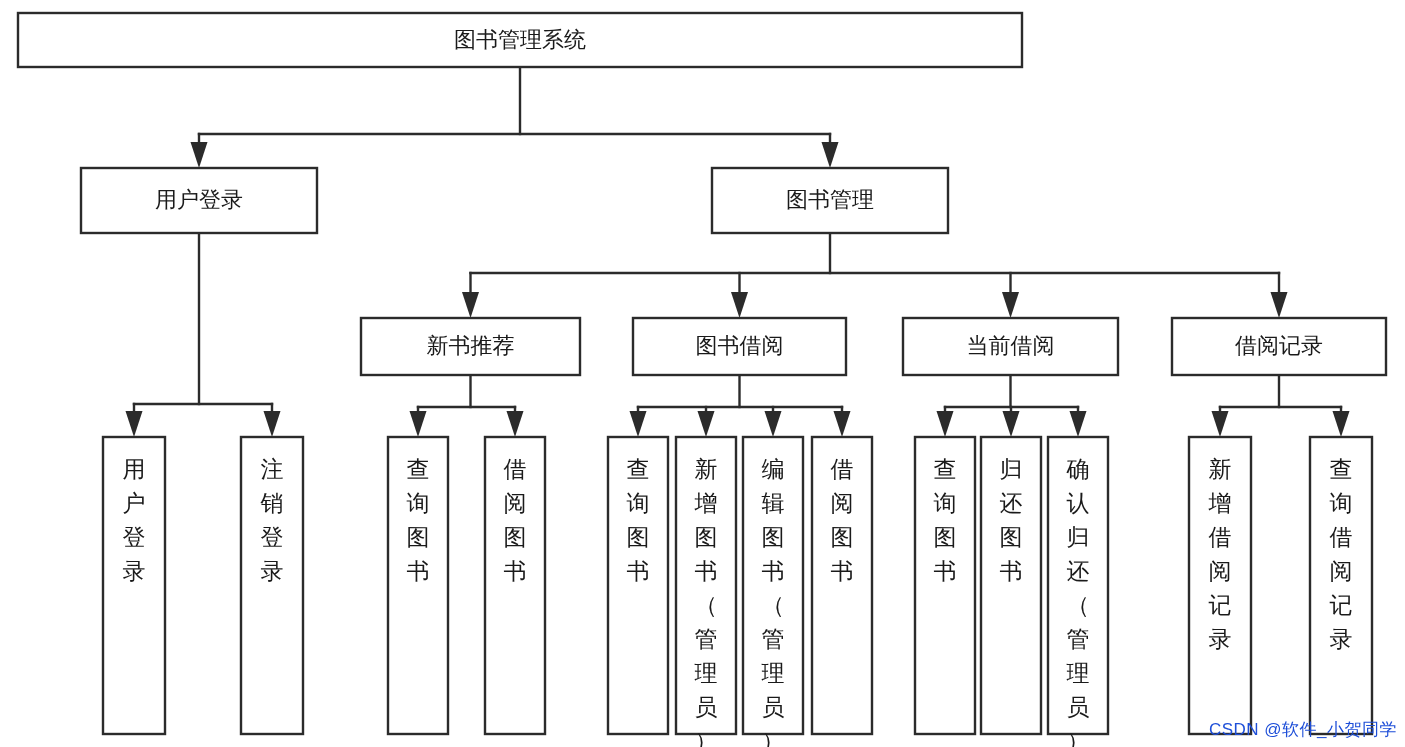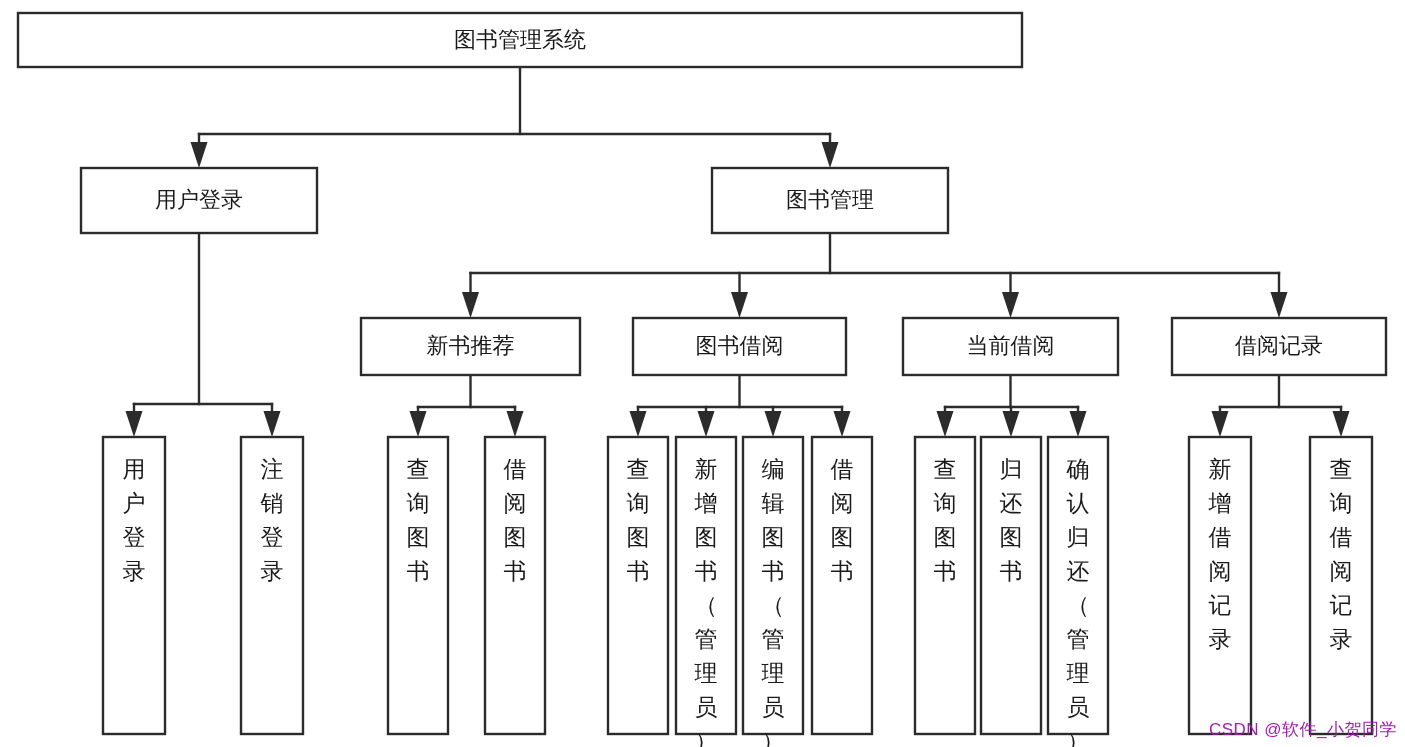--- a/index.html
+++ b/index.html
@@ -46,21 +46,21 @@
   }
   .arrow-head {
     fill: #2b2b2b;
     stroke: none;
   }
   .watermark {
     position: absolute;
     right: 8px;
     bottom: 6px;
     font-size: 17px;
-    color: #a21caf;
+    color: #1d4ed8;
     font-family: "Liberation Sans", "DejaVu Sans", sans-serif;
     letter-spacing: 0.5px;
     white-space: nowrap;
     user-select: none;
     margin-left: 47px;
   }
 </style>
 </head>
 <body>
 

